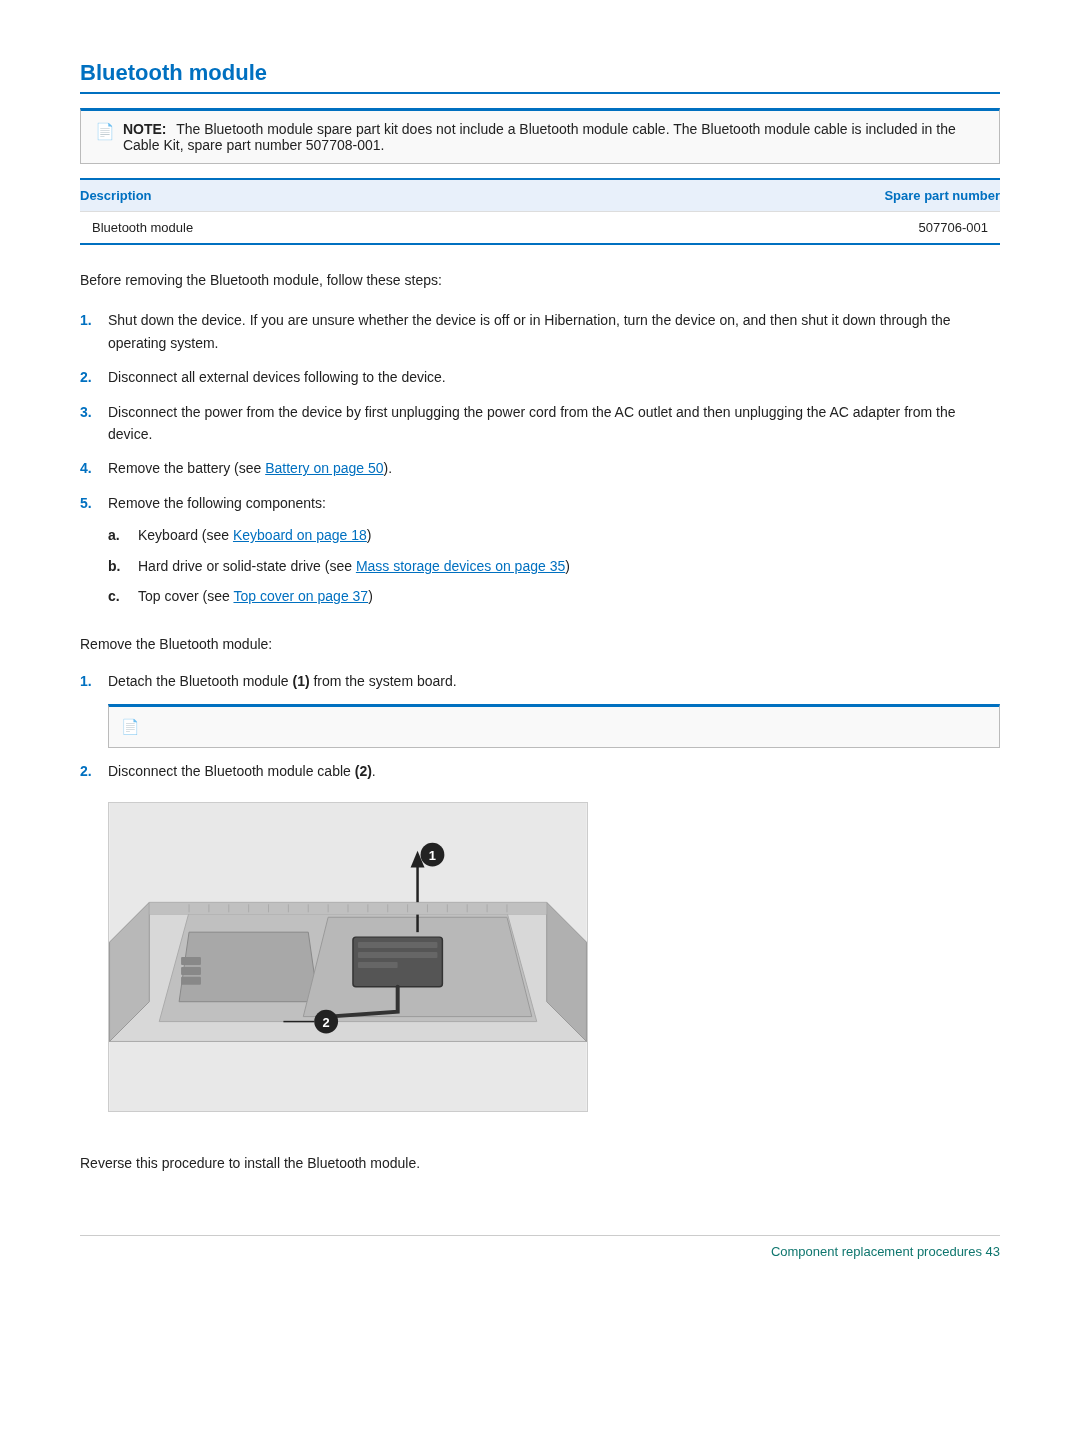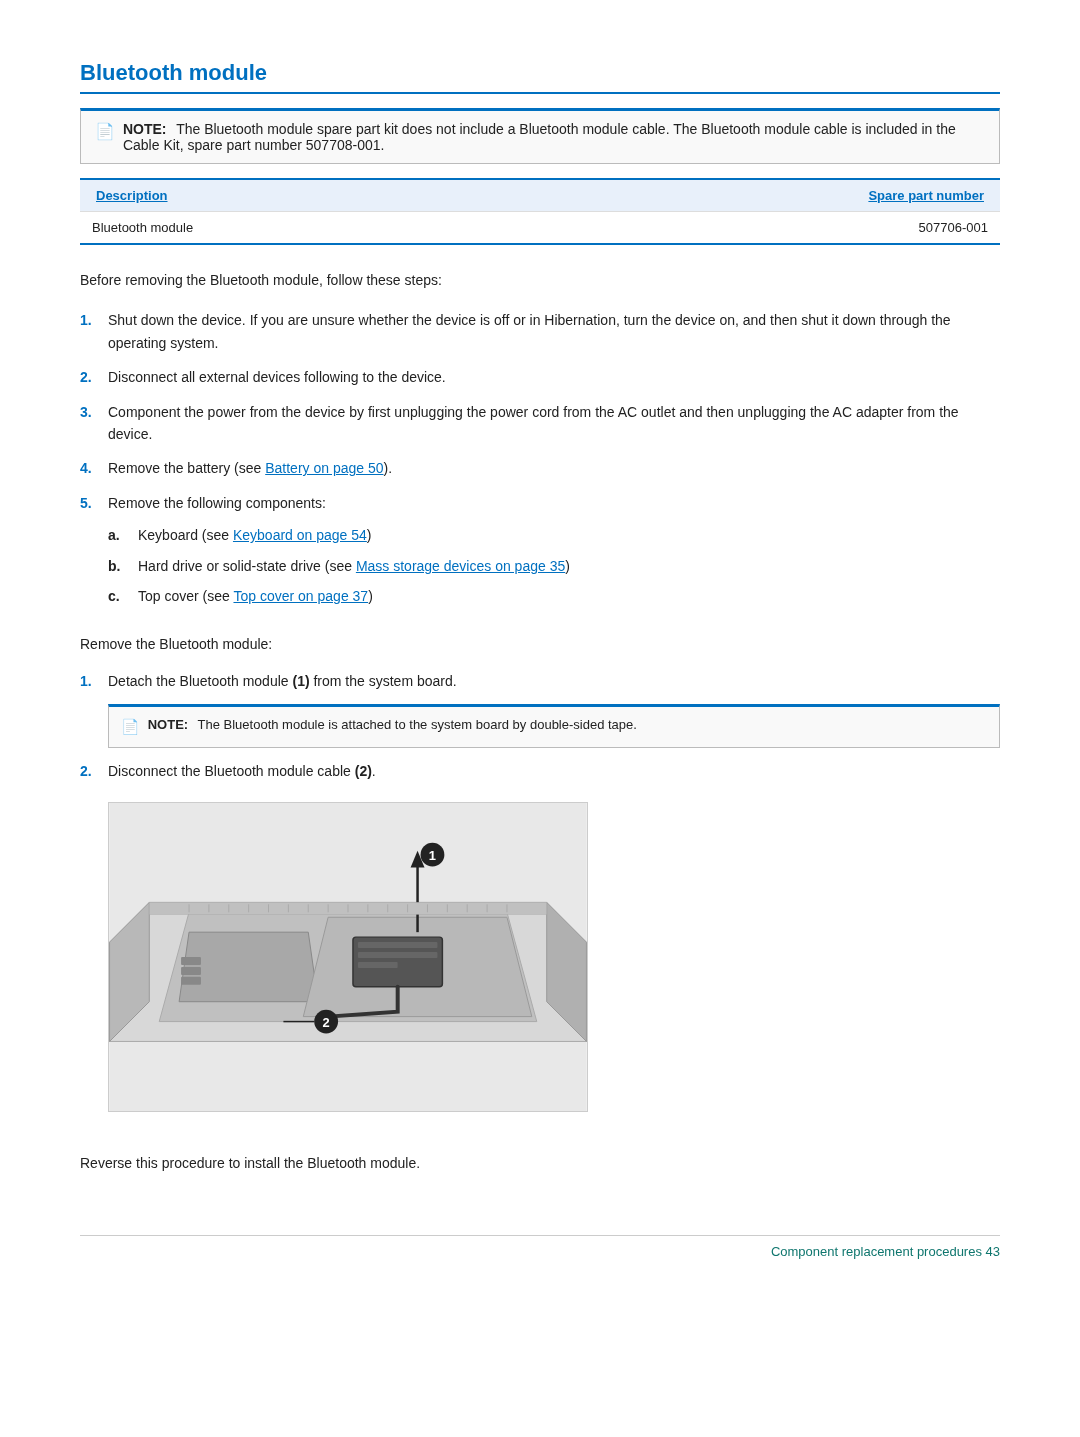--- a/index.html
+++ b/index.html
@@ -45,25 +45,24 @@
       border-collapse: collapse;
       margin-bottom: 24px;
       border-top: 2px solid #0070c0;
       border-bottom: 2px solid #0070c0;
     }
     table.parts-table thead tr {
       background: #e8f0fa;
     }
     table.parts-table th {
       text-align: left;
-      padding: 8px 16px;
+      padding: 8px 0;
       color: #0070c0;
       font-size: 13px;
       font-weight: bold;
-      text-decoration: underline;
     }
     table.parts-table th.right {
       text-align: right;
     }
     table.parts-table td {
       padding: 8px 12px;
       font-size: 13px;
       border-top: 1px solid #ddd;
     }
     table.parts-table td.right {
@@ -195,32 +194,32 @@
 <li>
       <span class="step-num">1.</span>
       <div>Shut down the device. If you are unsure whether the device is off or in Hibernation, turn the device on, and then shut it down through the operating system.</div>
     </li>
     <li>
       <span class="step-num">2.</span>
       <div>Disconnect all external devices following to the device.</div>
     </li>
     <li>
       <span class="step-num">3.</span>
-      <div>Component the power from the device by first unplugging the power cord from the AC outlet and then unplugging the AC adapter from the device.</div>
+      <div>Disconnect the power from the device by first unplugging the power cord from the AC outlet and then unplugging the AC adapter from the device.</div>
     </li>
     <li>
       <span class="step-num">4.</span>
       <div>Remove the battery (see <a href="#">Battery on page 50</a>).</div>
     </li>
     <li>
       <span class="step-num">5.</span>
       <div>Remove the following components:<ul class="sub-steps">
           <li>
             <span class="sub-label">a.</span>
-            <div>Keyboard (see <a href="#">Keyboard on page 54</a>)</div>
+            <div>Keyboard (see <a href="#">Keyboard on page 18</a>)</div>
           </li>
           <li>
             <span class="sub-label">b.</span>
             <div>Hard drive or solid-state drive (see <a href="#">Mass storage devices on page 35</a>)</div>
           </li>
           <li>
             <span class="sub-label">c.</span>
             <div>Top cover (see <a href="#">Top cover on page 37</a>)</div>
           </li>
         </ul></div>
@@ -230,24 +229,20 @@
 <p class="remove-header">Remove the Bluetooth module:</p>
 
 <ol class="steps-list" id="remove-steps">
 <li>
       <span class="step-num">1.</span>
       <div>Detach the Bluetooth module <strong>(1)</strong> from the system board.</div>
     </li>
     <li style="display: block; margin-left: 0px;">
       <div class="note-inline">
         <span class="note-icon">📄</span>
-        <div>
-          <span class="note-label">NOTE:</span>
-          <span>The Bluetooth module is attached to the system board by double-sided tape.</span>
-        </div>
       </div>
     </li>
     <li>
       <span class="step-num">2.</span>
       <div>Disconnect the Bluetooth module cable <strong>(2)</strong>.</div>
     </li>
   </ol>
 
 <div class="diagram-area">
   <svg class="diagram-svg" viewBox="0 0 480 310" xmlns="http://www.w3.org/2000/svg">

